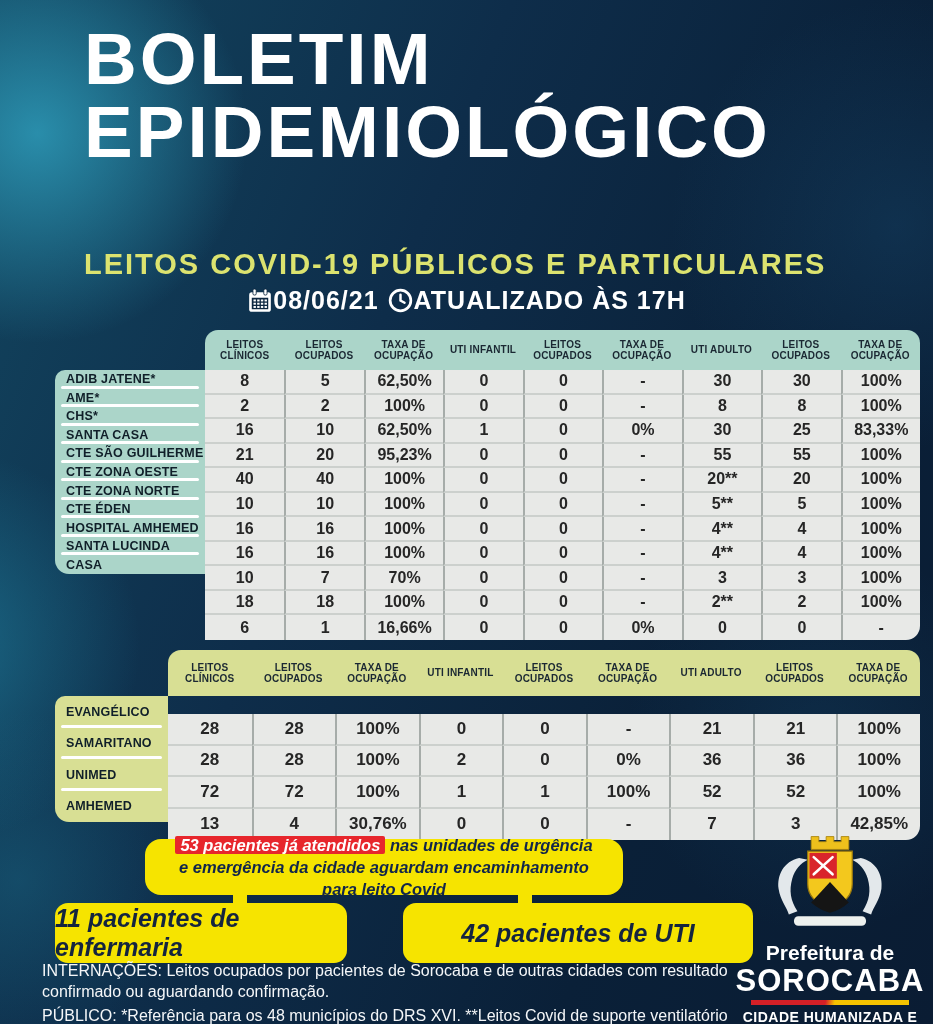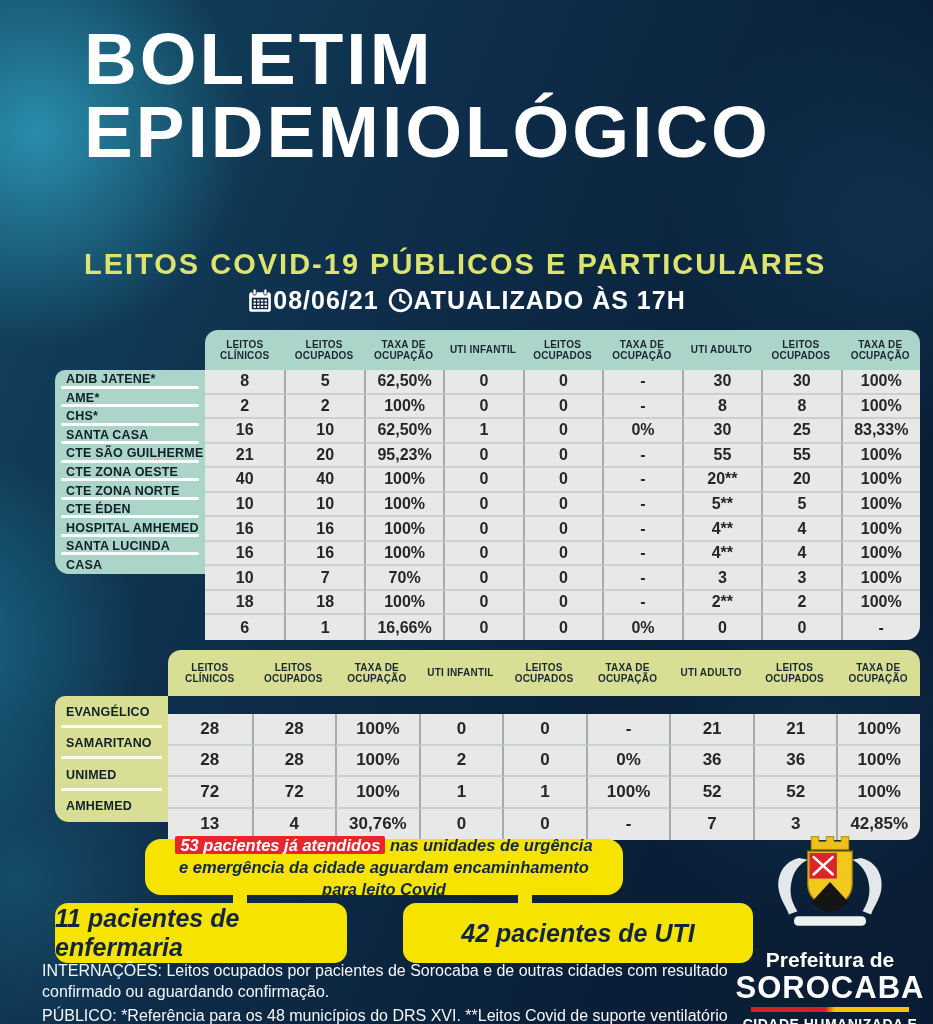--- a/index.html
+++ b/index.html
@@ -60,21 +60,21 @@
         display:flex;align-items:center;justify-content:center;
         font-size:25px;font-weight:800;font-style:italic;color:#14243f;}
   .pill.p1{left:55px;width:292px;} .pill.p2{left:370px;width:350px;margin-left:33px;}
   
   .footnotes{position:absolute;left:42px;top:960px;width:690px;color:#f4f6f8;
              font-size:16px;line-height:1.32;font-weight:500;}
   .footnotes p{margin:0 0 3px 0;}
   
   .logo{position:absolute;left:733px;top:830px;width:194px;text-align:center;color:#fff;}
   .logo .crest{display:block;margin:0 auto;}
-  .logo .l1{font-size:21px;font-weight:900;margin-top:14px;}
+  .logo .l1{font-size:21px;font-weight:900;margin-top:7px;}
   .logo .l2{font-size:31px;font-weight:900;letter-spacing:1px;line-height:1.02;}
   .logo .divider{height:5px;width:158px;margin:3px auto 4px auto;
        background:linear-gradient(100deg,#d42027 0%,#d42027 47%,#f6c300 53%,#f6c300 100%);}
   .logo .l3{font-size:14px;font-weight:800;letter-spacing:.5px;}
 </style>
 </head>
 <body>
 
 <div class="poster">
 

